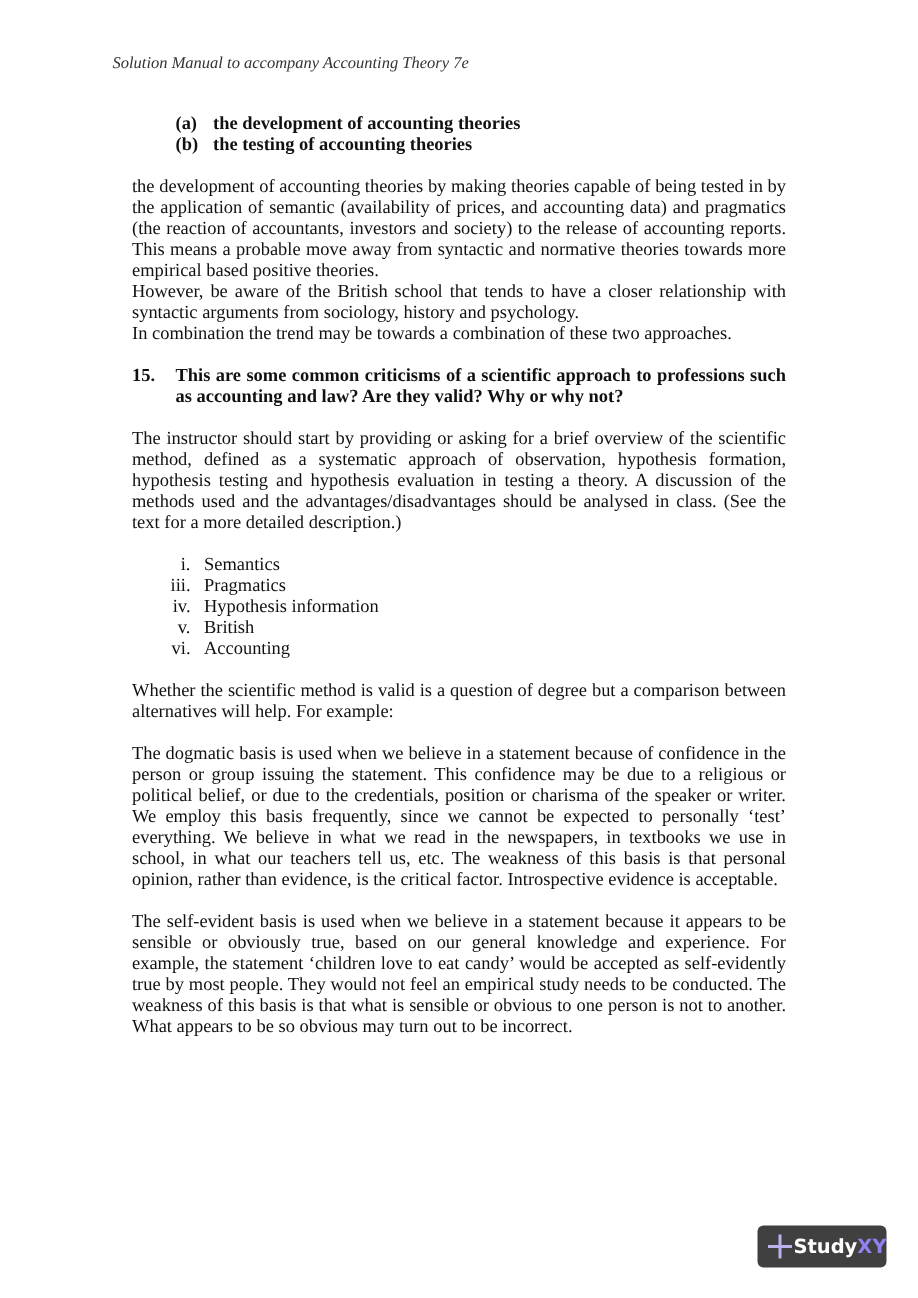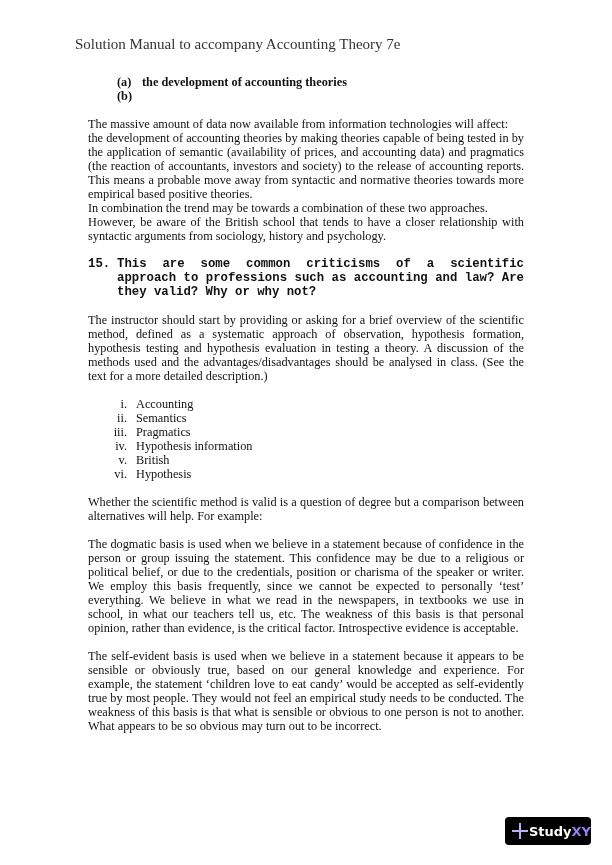--- a/index.html
+++ b/index.html
@@ -1,87 +1,83 @@
 <!DOCTYPE html>
 <html><head>
 <meta charset="utf-8">
 <style>
   html, body { margin: 0; padding: 0; background: #ffffff; }
   body { width: 612px; height: 865px; position: relative; overflow: hidden;
          font-family: "Liberation Serif", serif; color: #111; }
-  .header { position: absolute; left: 75px; top: 36px; font-size: 15px; color: #333; }
+  .header { position: absolute; left: 75px; top: 36px; font-size: 11px; font-style: italic; color: #333; }
   .page { position: absolute; left: 88px; top: 75px; width: 436px; font-size: 12.3px; line-height: 14px; }
   .subq { display: flex; font-weight: bold; margin-left: 29px; }
   .subq .lbl { width: 25px; }
   p { margin: 0; text-align: justify; }
   .gap { height: 14px; }
-  .q { display: flex; font-weight: bold; font-family: Liberation Mono, monospace; }
+  .q { display: flex; font-weight: bold; }
   .q .num { width: 29px; flex: none; }
   .q .txt { text-align: justify; }
   .roman { display: flex; }
   .roman .m { width: 48px; text-align: right; padding-right: 9px; box-sizing: border-box; }
-  .badge { position: absolute; left: 505px; top: 817px; width: 86px; height: 28px; background: #000000;
+  .badge { position: absolute; left: 505px; top: 817px; width: 86px; height: 28px; background: #404040;
            border-radius: 4px; display: flex; align-items: center; font-family: "DejaVu Sans", sans-serif;
            font-weight: bold; font-size: 13px; color: #fff; }
   .badge .plus { width: 22px; height: 22px; margin-left: 4px; position: relative; }
   .badge .plus::before, .badge .plus::after { content: ""; position: absolute; background: #b9b2ee; }
   .badge .plus::before { left: 10px; top: 3px; width: 2px; height: 16px; }
   .badge .plus::after { left: 3px; top: 10px; width: 16px; height: 2px; }
   .badge .xy { color: #8f82f0; }
 </style>
 </head>
 <body>
 
 <div class="header">Solution Manual to accompany Accounting Theory 7e</div>
 
 <div class="page">
   <div class="subq">
     <span class="lbl">(a)</span>
     <span>the development of accounting theories</span>
   </div>
   <div class="subq">
     <span class="lbl">(b)</span>
+    <span>the testing of accounting theories</span>
   </div>
   <div class="gap"></div>
-  <p style="text-align:left">The massive amount of data now available from information technologies will affect:</p>
   <p>the development of accounting theories by making theories capable of being tested in by the application of semantic (availability of prices, and accounting data) and pragmatics (the reaction of accountants, investors and society) to the release of accounting reports. This means a probable move away from syntactic and normative theories towards more empirical based positive theories.</p>
+  <p>However, be aware of the British school that tends to have a closer relationship with syntactic arguments from sociology, history and psychology.</p>
   <p>In combination the trend may be towards a combination of these two approaches.</p>
-  <p>However, be aware of the British school that tends to have a closer relationship with syntactic arguments from sociology, history and psychology.</p>
   <div class="gap"></div>
   <div class="q">
     <span class="num">15.</span>
     <span class="txt">This are some common criticisms of a scientific approach to professions such as accounting and law? Are they valid? Why or why not?</span>
   </div>
   <div class="gap"></div>
   <p>The instructor should start by providing or asking for a brief overview of the scientific method, defined as a systematic approach of observation, hypothesis formation, hypothesis testing and hypothesis evaluation in testing a theory. A discussion of the methods used and the advantages/disadvantages should be analysed in class. (See the text for a more detailed description.)</p>
   <div class="gap"></div>
   <div>
     <div class="roman">
         <span class="m">i.</span>
-        <span>Accounting</span>
-      </div>
-    <div class="roman">
-        <span class="m">ii.</span>
         <span>Semantics</span>
       </div>
     <div class="roman">
         <span class="m">iii.</span>
         <span>Pragmatics</span>
       </div>
     <div class="roman">
         <span class="m">iv.</span>
         <span>Hypothesis information</span>
       </div>
     <div class="roman">
         <span class="m">v.</span>
         <span>British</span>
       </div>
     <div class="roman">
         <span class="m">vi.</span>
-        <span>Hypothesis</span>
+        <span>Accounting</span>
       </div>
   </div>
   <div class="gap"></div>
   <p>Whether the scientific method is valid is a question of degree but a comparison between alternatives will help.  For example:</p>
   <div class="gap"></div>
   <p>The dogmatic basis is used when we believe in a statement because of confidence in the person or group issuing the statement. This confidence may be due to a religious or political belief, or due to the credentials, position or charisma of the speaker or writer. We employ this basis frequently, since we cannot be expected to personally ‘test’ everything. We believe in what we read in the newspapers, in textbooks we use in school, in what our teachers tell us, etc. The weakness of this basis is that personal opinion, rather than evidence, is the critical factor. Introspective evidence is acceptable.</p>
   <div class="gap"></div>
   <p>The self-evident basis is used when we believe in a statement because it appears to be sensible or obviously true, based on our general knowledge and experience. For example, the statement ‘children love to eat candy’ would be accepted as self-evidently true by most people. They would not feel an empirical study needs to be conducted. The weakness of this basis is that what is sensible or obvious to one person is not to another. What appears to be so obvious may turn out to be incorrect.</p>
 </div>
 

